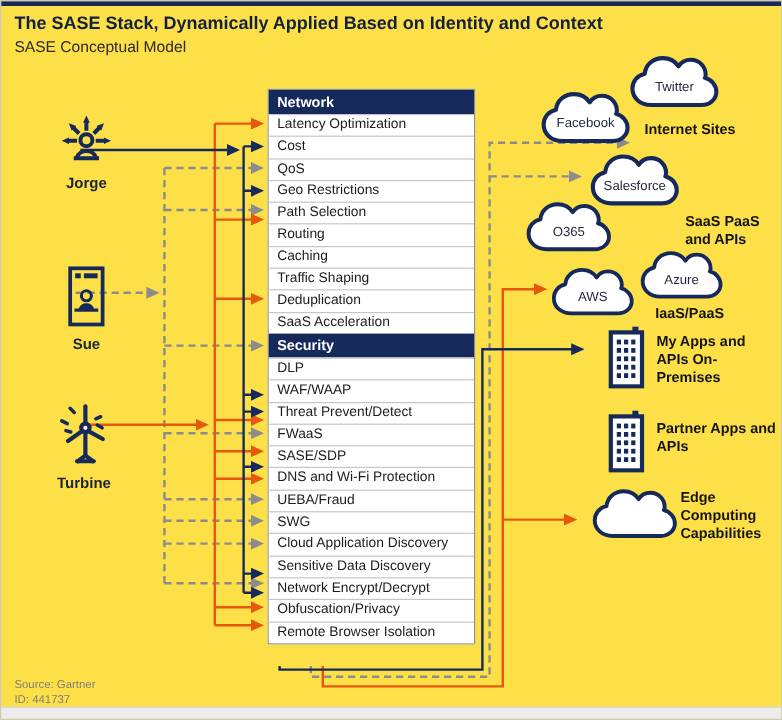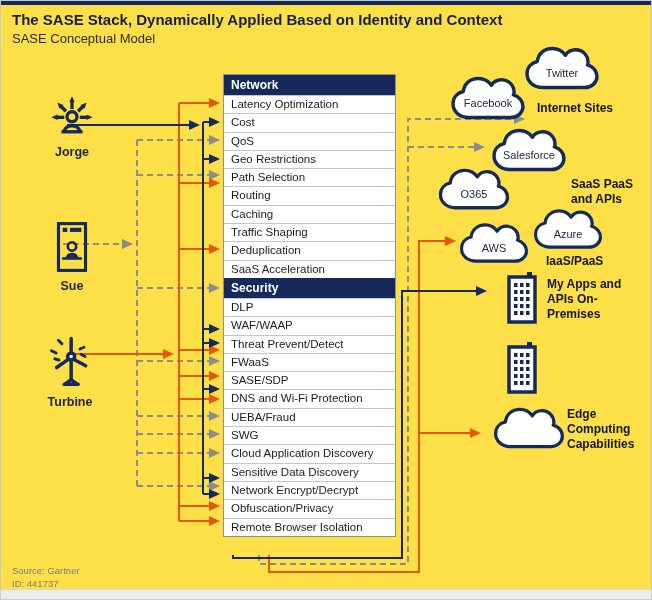--- a/index.html
+++ b/index.html
@@ -277,20 +277,21 @@
           <rect x="32" y="78" width="7" height="8"></rect>
           <rect x="44" y="78" width="7" height="8"></rect>
       </g>
     </svg>
   </div>
 
   <div class="glabel" style="left:536px;top:100px;width:110px;">Internet Sites</div>
   <div class="glabel" style="left:570px;top:176px;width:68px;">SaaS PaaS and APIs</div>
   <div class="glabel" style="left:545px;top:253px;width:90px;">IaaS/PaaS</div>
   <div class="glabel" style="left:546px;top:276px;width:92px;">My Apps and APIs On-Premises</div>
+  <div class="glabel" style="left:546px;top:349px;width:100px;">Partner Apps and APIs</div>
   <div class="glabel" style="left:566px;top:406px;width:86px;">Edge Computing Capabilities</div>
 
   <div class="footer">
     <div>Source: Gartner</div>
     <div>ID: 441737</div>
   </div>
 
   <div class="bottomstrip"></div>
 </div>
 

